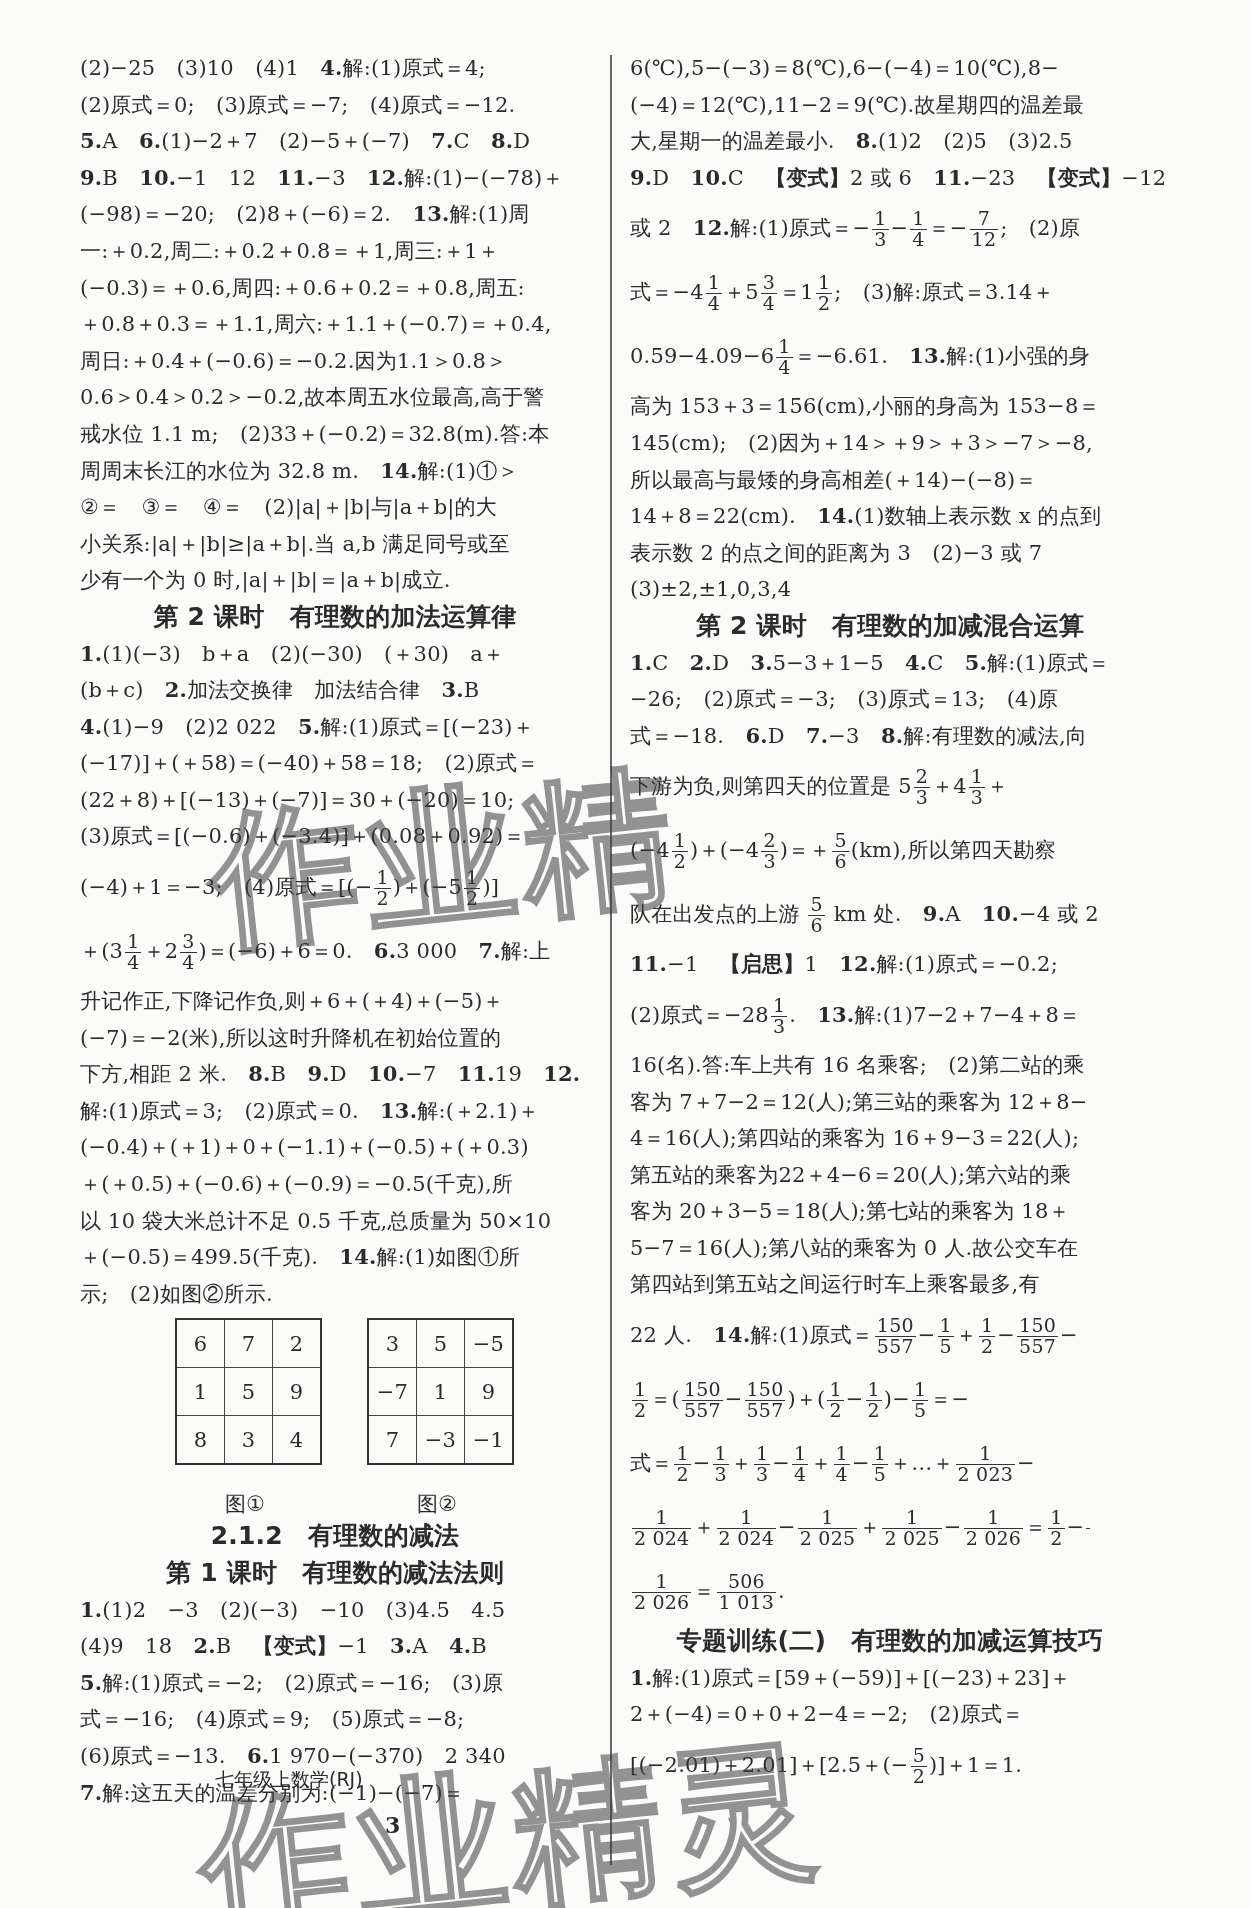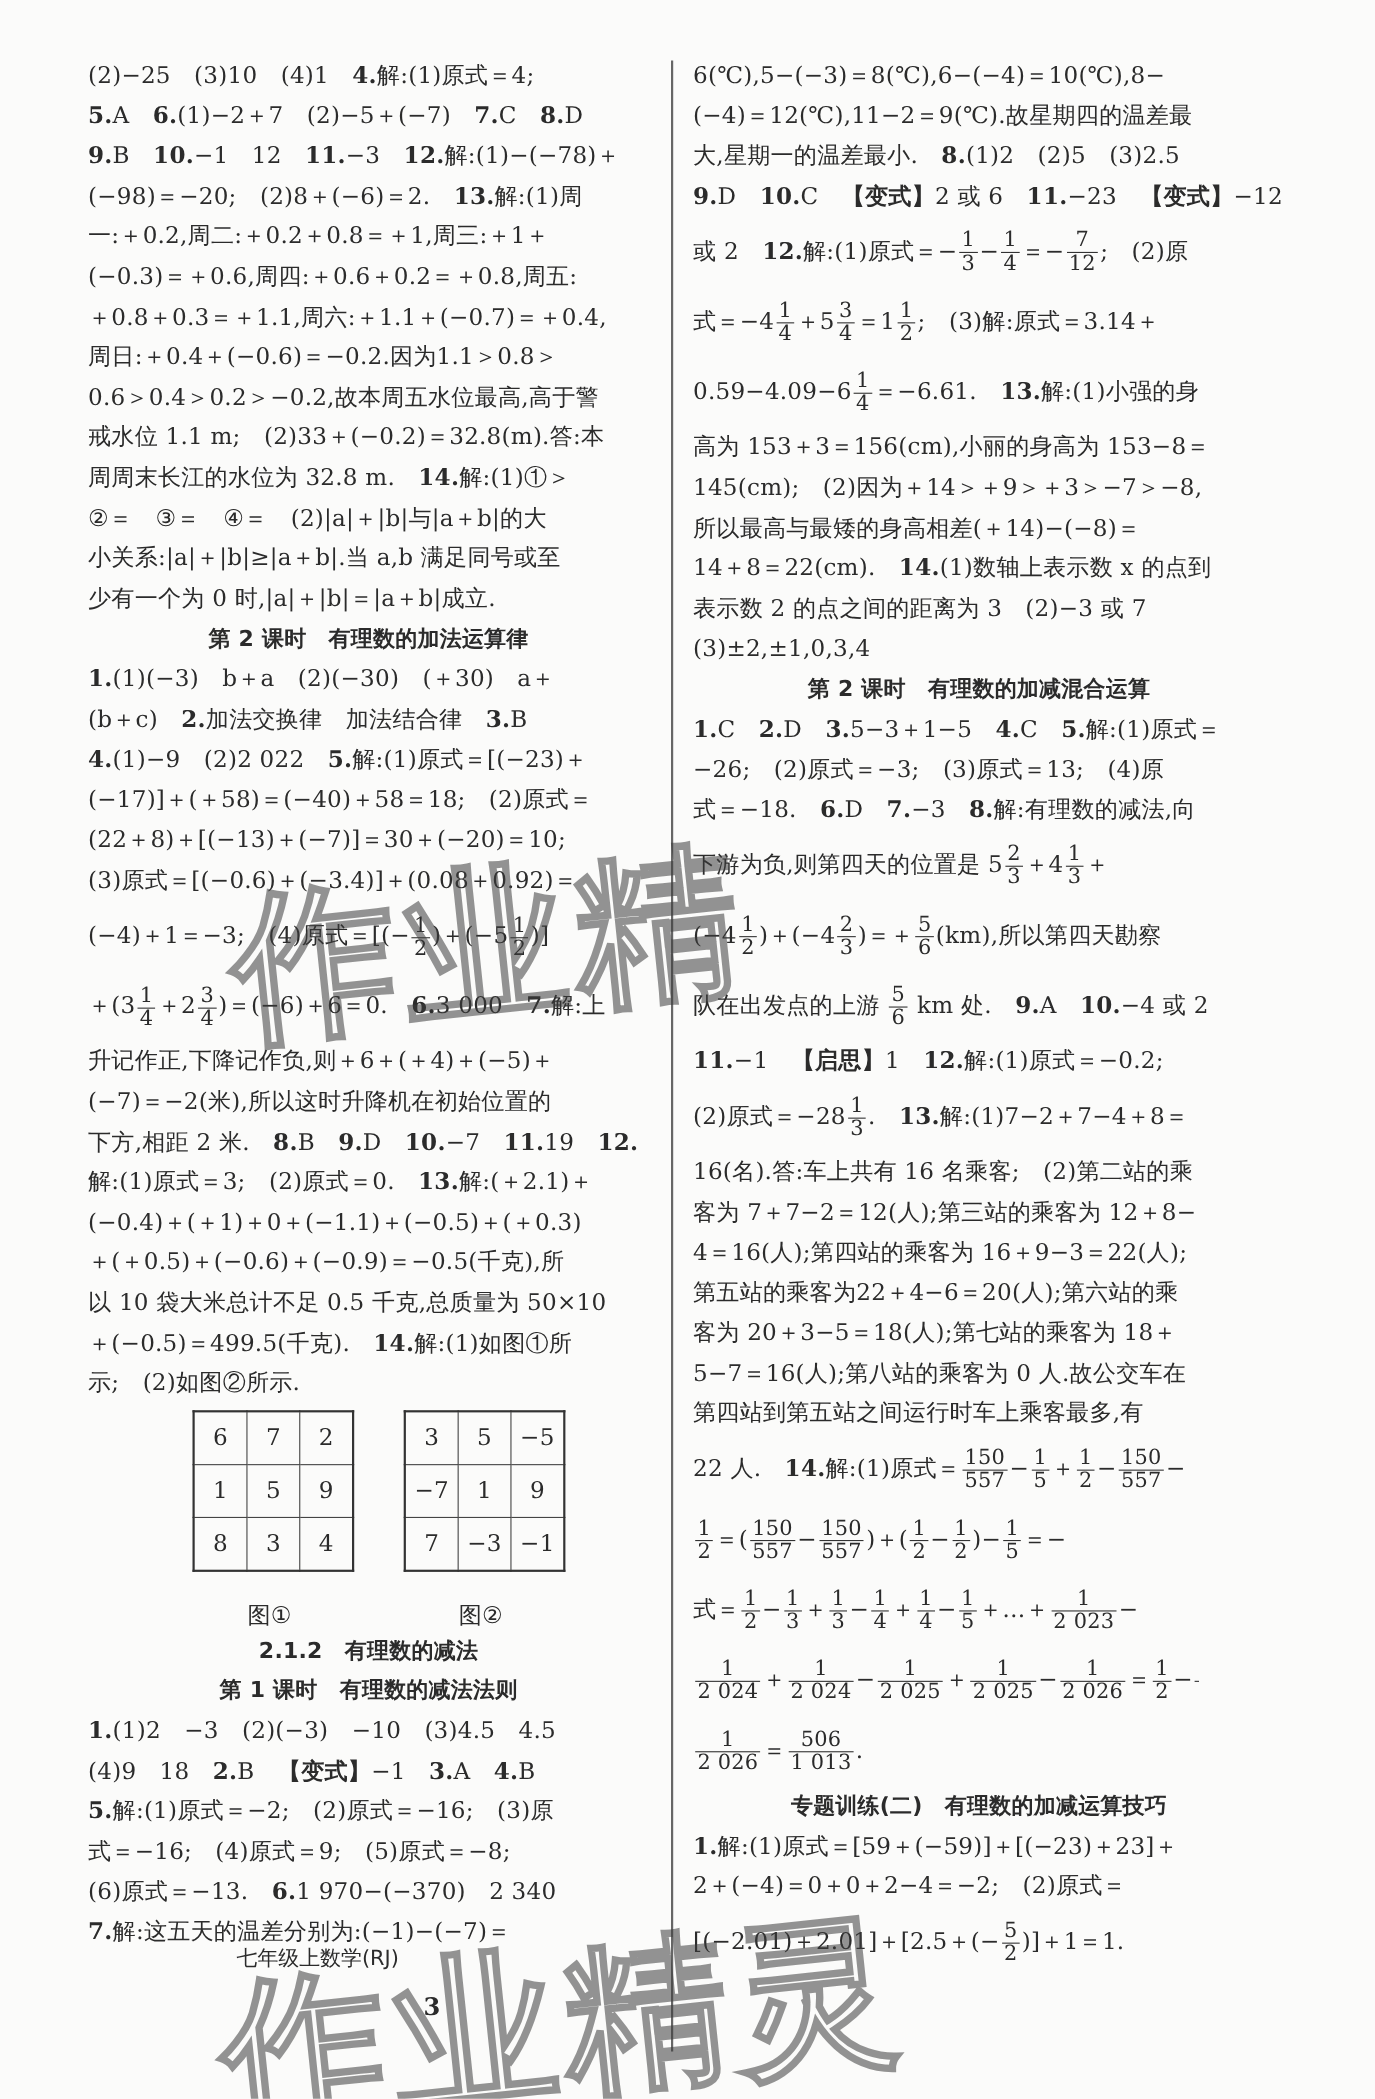--- a/index.html
+++ b/index.html
@@ -15,21 +15,21 @@
   }
   .col.left { left: 80px; width: 510px; }
   .col.right { left: 630px; width: 520px; }
   .divider {
     position: absolute; left: 610px; top: 55px; width: 1.5px; height: 1810px; background: #666;
   }
   .line { white-space: nowrap; }
   .line.tall { line-height: 64px; }
   .heading {
     text-align: center; font-family: "DejaVu Sans", "Liberation Sans", sans-serif;
-    font-weight: bold; font-size: 20px; white-space: nowrap;
+    font-weight: bold; font-size: 25px; white-space: nowrap;
   }
   b.q { font-weight: bold; }
   .frac {
     display: inline-block; vertical-align: middle; text-align: center; line-height: 1.05;
     font-size: 19px; margin: 0 2px;
   }
   .frac span { display: block; padding: 0 2px; }
   .frac span.num { border-bottom: 1.2px solid #333; }
   .grids { position: relative; height: 168px; margin: 6px 0 0 0; }
   .grid {
@@ -49,20 +49,21 @@
     font-size: 150px; letter-spacing: 6px; transform: rotate(-6deg); pointer-events: none;
   }
 </style>
 </head>
 <body>
 
 <div class="page">
 
   <div class="col left">
     <div class="line"><span>(2)−25　(3)10　(4)1　</span><b class="q">4.</b><span>解:(1)原式＝4;</span></div>
+    <div class="line">(2)原式＝0;　(3)原式＝−7;　(4)原式＝−12.</div>
     <div class="line"><b class="q">5.</b><span>A　</span><b class="q">6.</b><span>(1)−2＋7　(2)−5＋(−7)　</span><b class="q">7.</b><span>C　</span><b class="q">8.</b><span>D</span></div>
     <div class="line"><b class="q">9.</b><span>B　</span><b class="q">10.</b><span>−1　12　</span><b class="q">11.</b><span>−3　</span><b class="q">12.</b><span>解:(1)−(−78)＋</span></div>
     <div class="line"><span>(−98)＝−20;　(2)8＋(−6)＝2.　</span><b class="q">13.</b><span>解:(1)周</span></div>
     <div class="line">一:＋0.2,周二:＋0.2＋0.8＝＋1,周三:＋1＋</div>
     <div class="line">(−0.3)＝＋0.6,周四:＋0.6＋0.2＝＋0.8,周五:</div>
     <div class="line">＋0.8＋0.3＝＋1.1,周六:＋1.1＋(−0.7)＝＋0.4,</div>
     <div class="line">周日:＋0.4＋(−0.6)＝−0.2.因为1.1＞0.8＞</div>
     <div class="line">0.6＞0.4＞0.2＞−0.2,故本周五水位最高,高于警</div>
     <div class="line">戒水位 1.1 m;　(2)33＋(−0.2)＝32.8(m).答:本</div>
     <div class="line"><span>周周末长江的水位为 32.8 m.　</span><b class="q">14.</b><span>解:(1)①＞</span></div>

